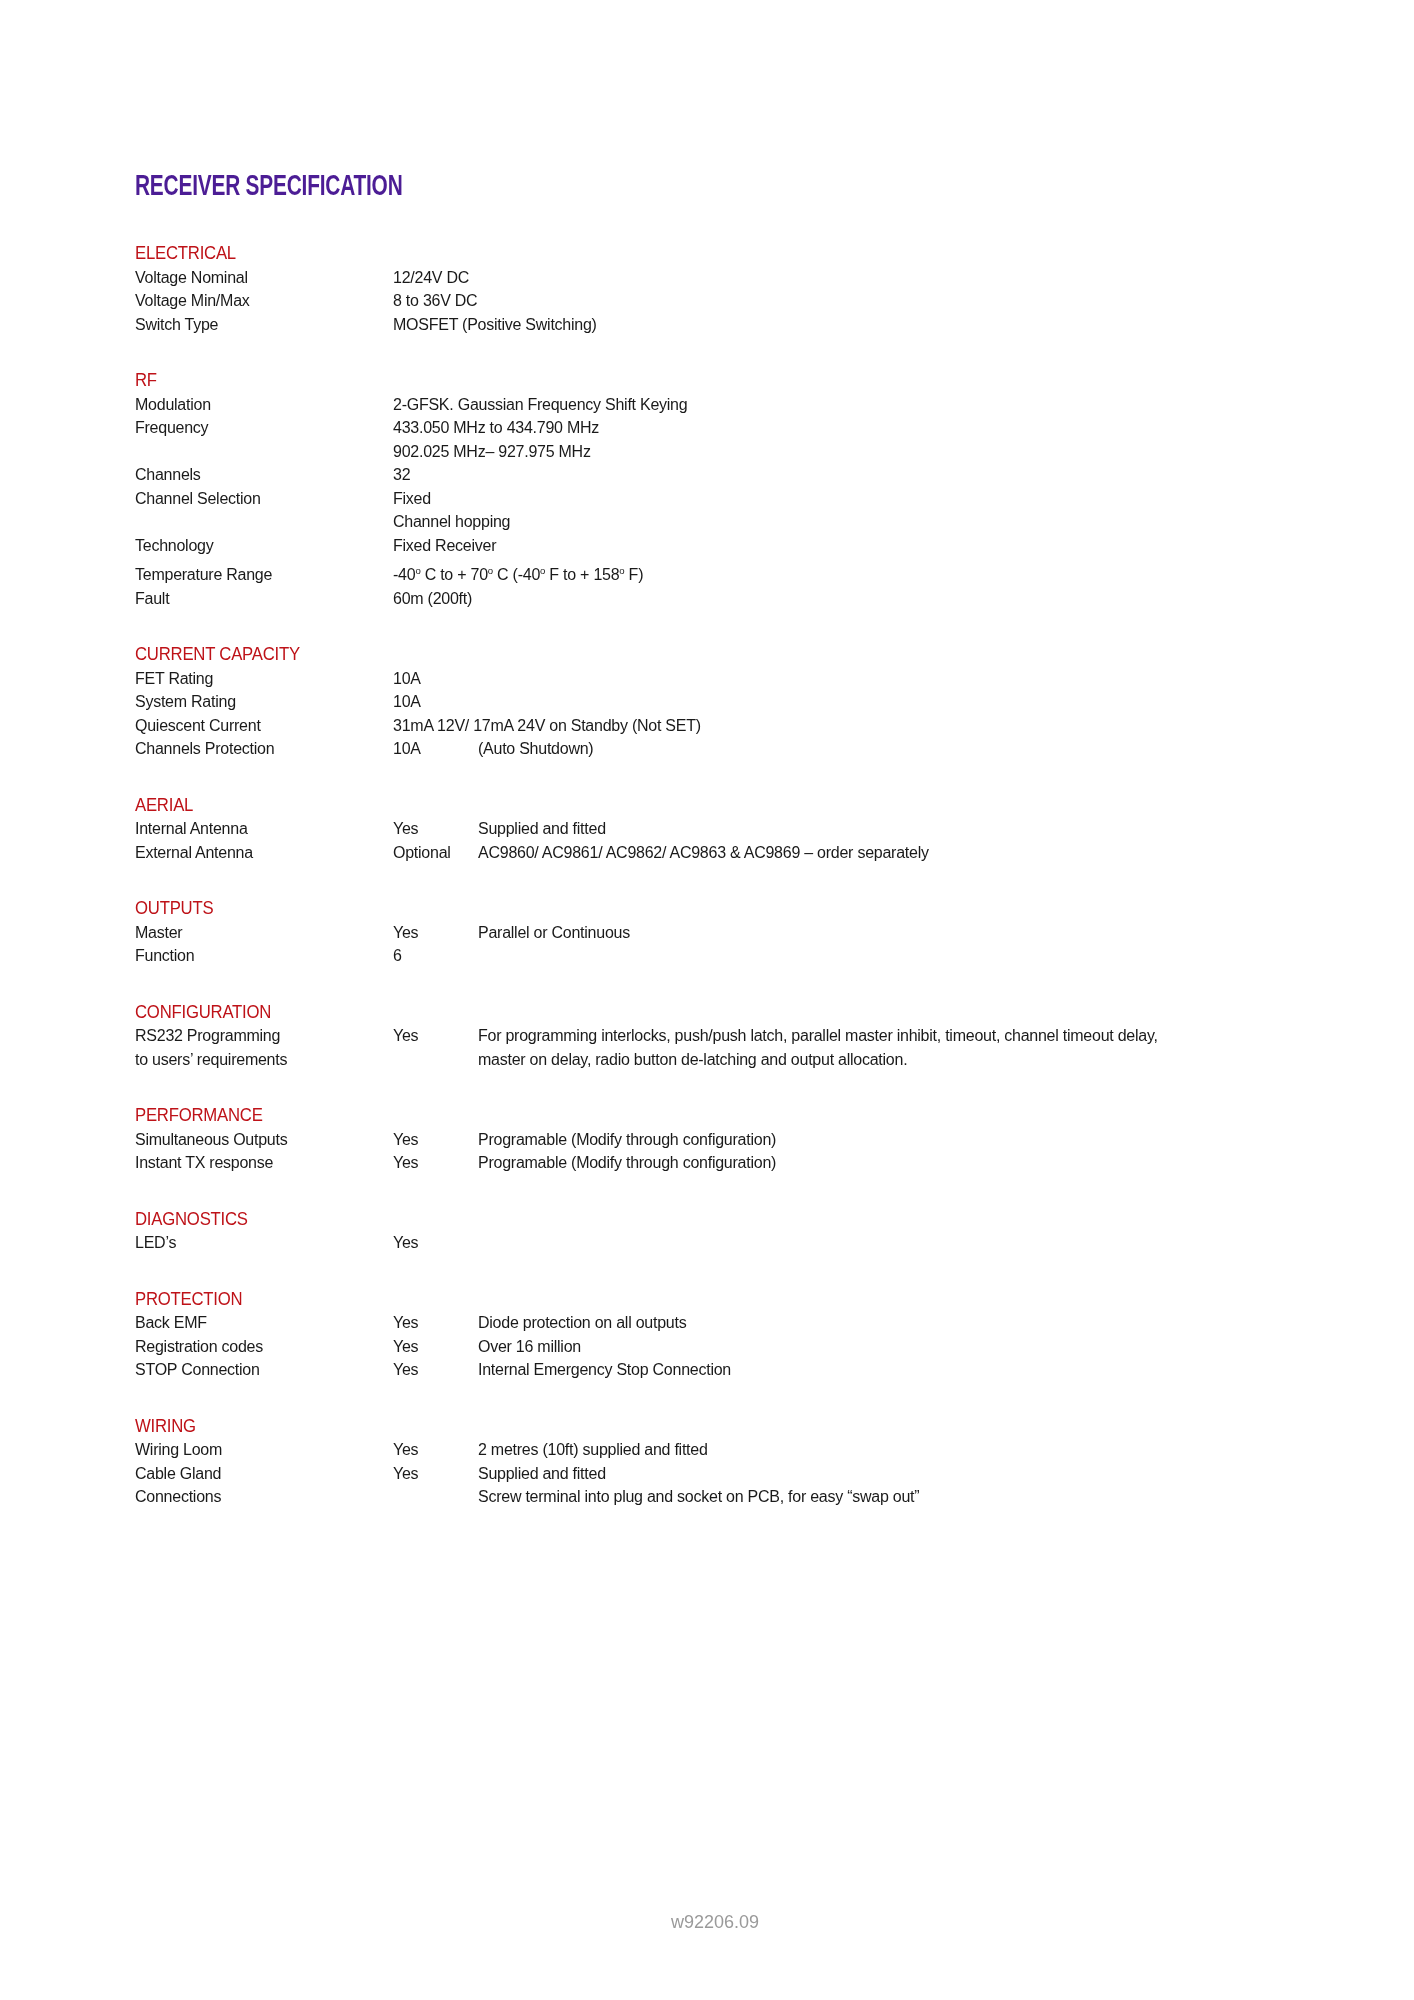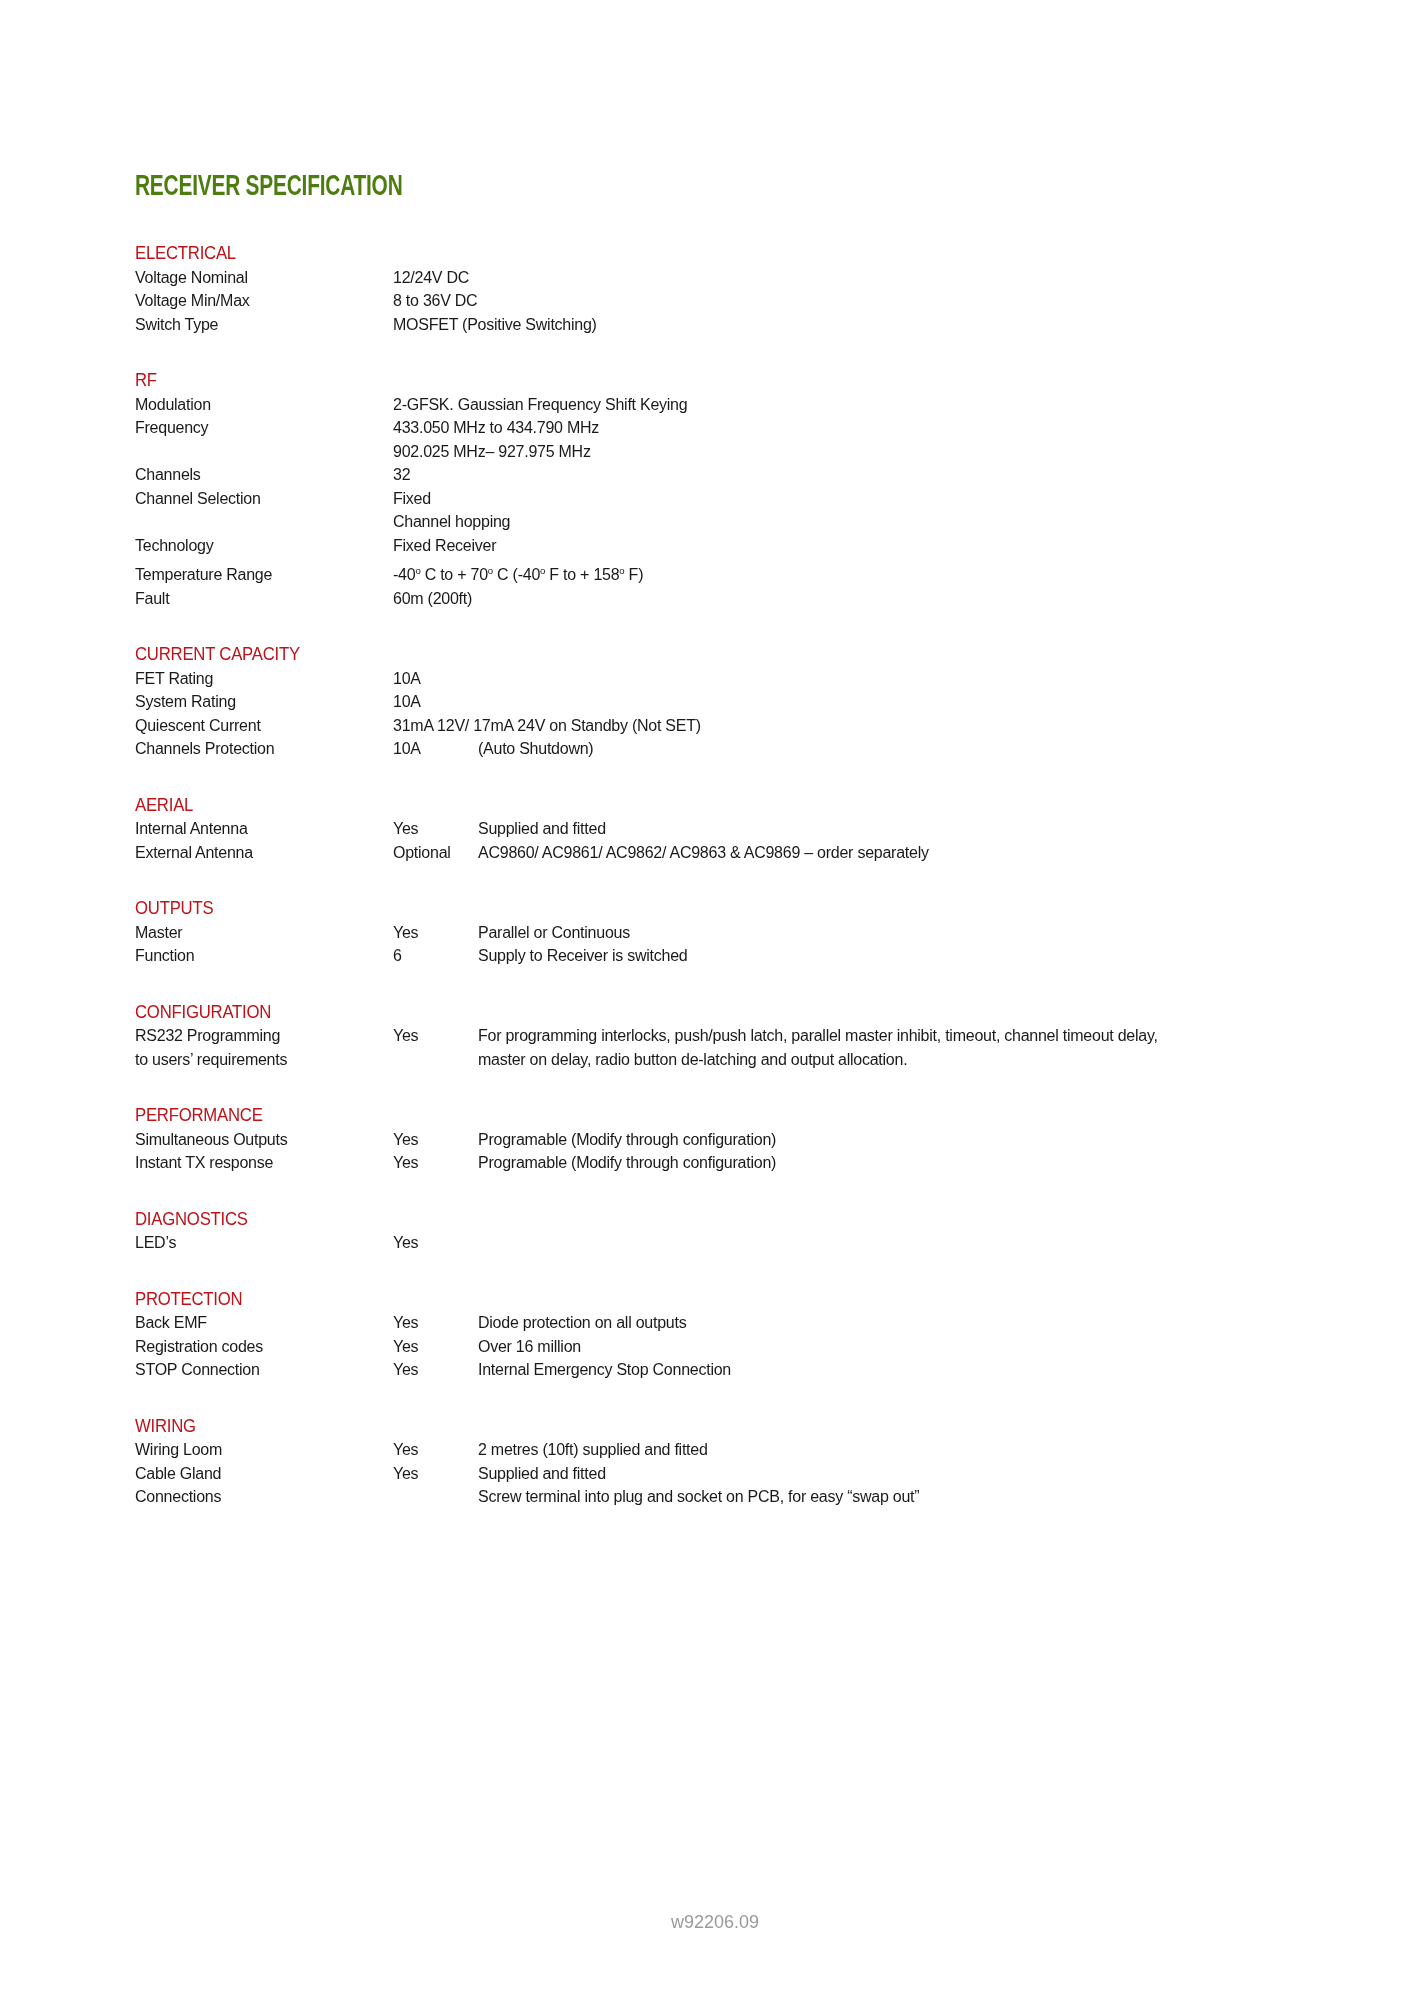--- a/index.html
+++ b/index.html
@@ -10,21 +10,21 @@
     background: #ffffff;
     overflow: hidden;
     font-family: "Liberation Sans", "DejaVu Sans", sans-serif;
     color: #1a1a1a;
     letter-spacing: -0.25px;
   }
   .content { padding: 170px 20px 0 135px; }
   .doc-title {
     font-size: 29px;
     font-weight: bold;
-    color: #4d7c0f;
+    color: #4c1d95;
     line-height: 30px;
     white-space: nowrap;
   }
   .doc-title .cond {
     display: inline-block;
     transform: scaleX(0.72);
     transform-origin: 0 50%;
     letter-spacing: -0.3px;
   }
   .spec-section { margin-top: 33px; }
@@ -179,21 +179,20 @@
     <section class="spec-section">
       <h2 class="sec-h"><span class="cond">OUTPUTS</span></h2>
       <div class="row">
         <div class="lab">Master</div>
         <div class="val">Yes</div>
         <div class="desc">Parallel or Continuous</div>
       </div>
       <div class="row">
         <div class="lab">Function</div>
         <div class="val">6</div>
-        <div class="desc">Supply to Receiver is switched</div>
       </div>
     </section>
 
     <section class="spec-section">
       <h2 class="sec-h"><span class="cond">CONFIGURATION</span></h2>
       <div class="row">
         <div class="lab">RS232 Programming
 to users’ requirements</div>
         <div class="val">Yes</div>
         <div class="desc">For programming interlocks, push/push latch, parallel master inhibit, timeout, channel timeout delay,

